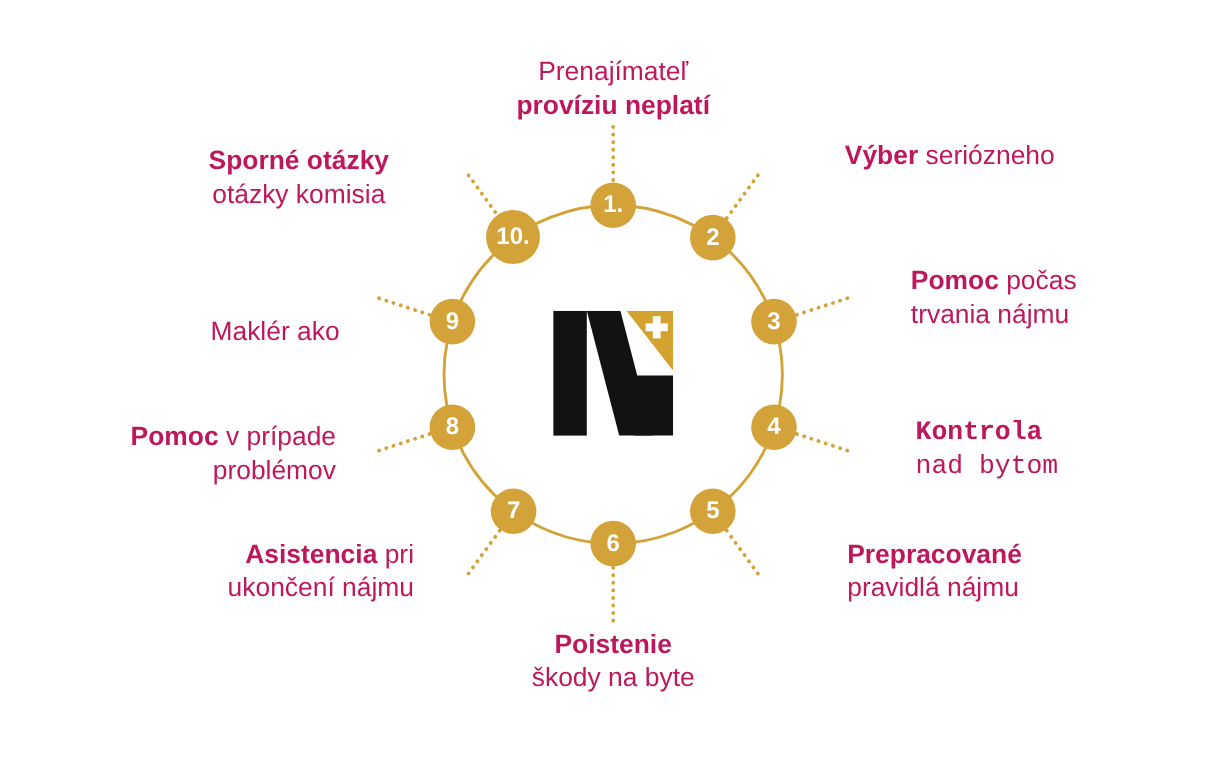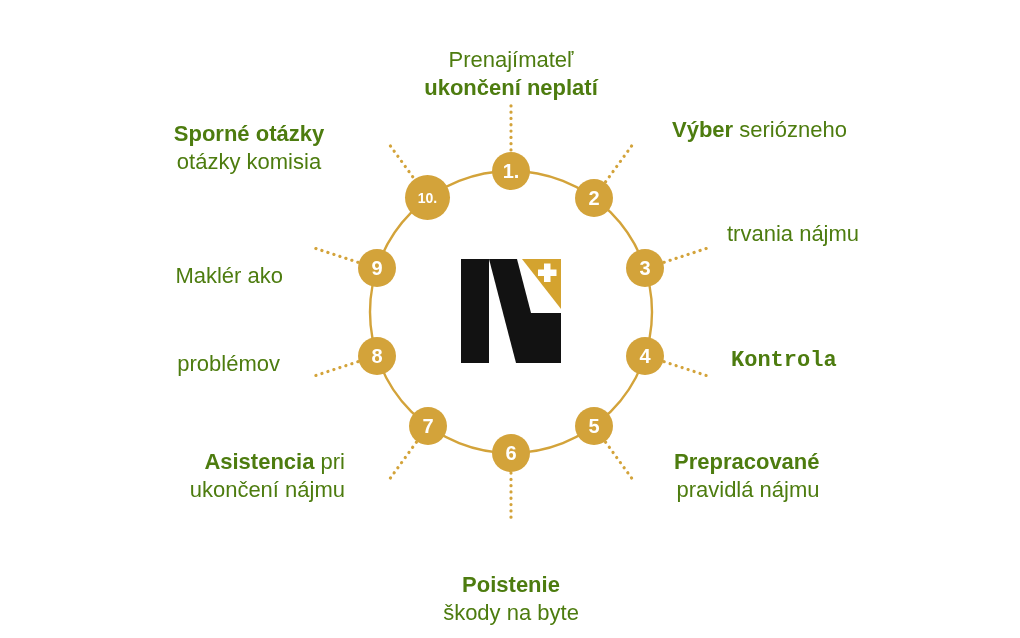--- a/index.html
+++ b/index.html
@@ -6,25 +6,25 @@
   .canvas{
     position:relative;width:1020px;height:638px;background:#ffffff;overflow:hidden;
     font-family:"Liberation Sans","DejaVu Sans",sans-serif;color:#1a1a1a;
   }
   .ring-svg{position:absolute;left:0;top:0;width:1020px;height:638px;}
   .node{
     position:absolute;width:38px;height:38px;border-radius:50%;
     background:#D3A33A;color:#ffffff;display:flex;align-items:center;justify-content:center;
     font-weight:700;font-size:20px;letter-spacing:0;
   }
-  .node.n10{width:45px;height:45px;font-size:14px;}
-  .label{position:absolute;font-size:22px;line-height:28px;color:#4d7c0f;white-space:nowrap;}
+  .node.n10{width:45px;height:45px;font-size:20px;}
+  .label{position:absolute;font-size:22px;line-height:28px;color:#be185d;white-space:nowrap;}
   .label .b{font-weight:700;}
   .ta-c{text-align:center;}
-  .ta-l{text-align:left;}
+  .ta-l{text-align:left;margin-left:32px;}
   .ta-r{text-align:right;}
   .logo{position:absolute;left:461px;top:259px;width:100px;height:105px;}
 </style>
 </head>
 <body>
 
 <div class="canvas">
 
   <svg class="ring-svg" viewBox="0 0 1020 638" aria-hidden="true">
     <circle cx="511" cy="312" r="141" fill="none" stroke="#D3A33A" stroke-width="2.4"></circle>
@@ -83,51 +83,54 @@
     </div>
   <div class="node" style="left:358px;top:249px;">
       <span>9</span>
     </div>
   <div class="node n10" style="left:405px;top:175px;">
       <span>10.</span>
     </div>
 
   <div class="label ta-c" style="left:361px;top:46px;width:300px;">
     <div><span>Prenajímateľ</span><span class="b"></span></div>
-    <div><span></span><span class="b">ukončení neplatí</span></div>
+    <div><span></span><span class="b">províziu neplatí</span></div>
   </div>
 
   <div class="label ta-l" style="left:672px;top:116px;">
     <div><span class="b">Výber</span><span> seriózneho</span></div>
   </div>
 
   <div class="label ta-l" style="left:727px;top:220px;">
+    <div><span class="b">Pomoc</span><span> počas</span></div>
     <div><span>trvania nájmu</span></div>
   </div>
 
   <div class="label ta-l" style="left:731px;top:347px;font-family:Liberation Mono, monospace;">
     <div><span class="b">Kontrola</span><span></span></div>
+    <div><span>nad bytom</span></div>
   </div>
 
-  <div class="label ta-l" style="left:674px;top:448px;text-align:right;">
+  <div class="label ta-l" style="left:674px;top:448px;">
     <div><span class="b">Prepracované</span><span></span></div>
     <div><span>pravidlá nájmu</span></div>
   </div>
 
-  <div class="label ta-c" style="left:361px;top:523px;width:300px;margin-top:48px;">
+  <div class="label ta-c" style="left:361px;top:523px;width:300px;">
     <div><span class="b">Poistenie</span><span></span></div>
     <div><span>škody na byte</span></div>
   </div>
 
   <div class="label ta-r" style="right:675px;top:448px;">
     <div><span class="b">Asistencia</span><span> pri</span></div>
     <div><span>ukončení nájmu</span></div>
   </div>
 
   <div class="label ta-r" style="right:740px;top:350px;">
+    <div><span class="b">Pomoc</span><span> v prípade</span></div>
     <div><span>problémov</span></div>
   </div>
 
   <div class="label ta-r" style="right:737px;top:218px;margin-top:44px;">
     <div><span>Maklér ako</span></div>
   </div>
 
   <div class="label ta-c" style="left:99px;top:120px;width:300px;">
     <div><span class="b">Sporné otázky</span><span></span></div>
     <div><span>otázky komisia</span></div>

